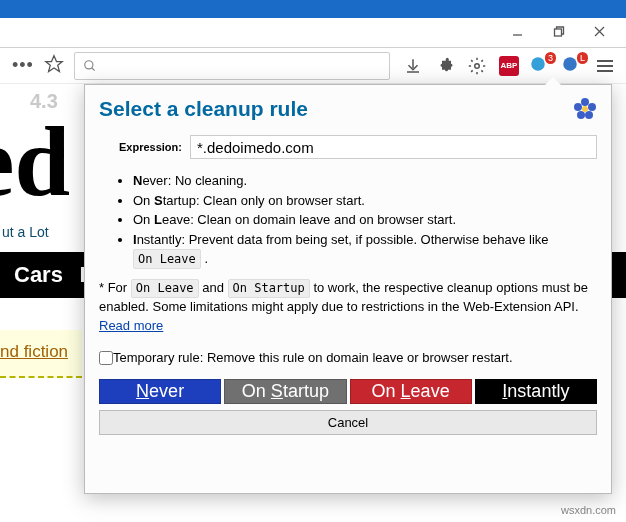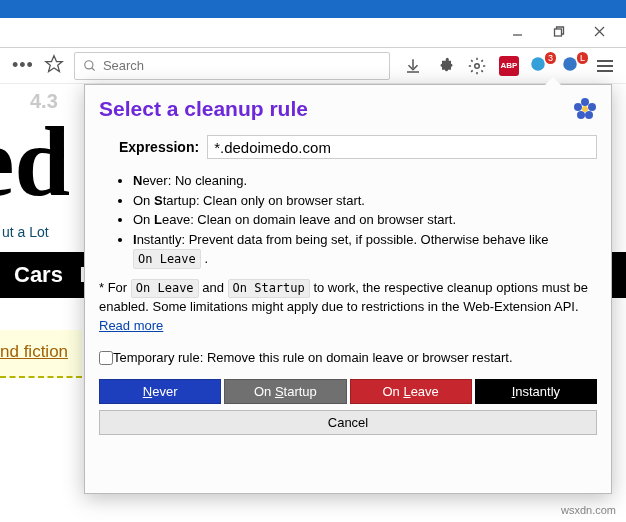--- a/index.html
+++ b/index.html
@@ -29,34 +29,34 @@
 .bg-big { position: absolute; top: 20px; left: -30px; font-size: 100px; font-weight: 900; color: #000; font-family: Georgia, serif; }
 .bg-sub { position: absolute; top: 140px; left: 2px; font-size: 14px; color: #0c4a6e; }
 .bg-nav { position: absolute; top: 168px; left: 0; width: 100%; background: #000; color: #fff; padding: 10px 14px; font-size: 22px; font-weight: bold; font-family: Georgia, serif; }
 .bg-yellow { position: absolute; top: 246px; left: 0; width: 82px; height: 48px; background: #ffffe0; border-bottom: 2px dashed #b5b500; }
 .bg-link { position: absolute; top: 258px; left: 0; color: #a16207; text-decoration: underline; font-size: 17px; }
 .bg-wm { position: absolute; bottom: 6px; right: 10px; font-size: 11px; color: #888; }
 
 .popup { position: absolute; top: 84px; left: 84px; width: 528px; height: 410px; background: #fcfcfc; border: 1px solid #bababa; box-shadow: 0 4px 20px rgba(0,0,0,0.25); padding: 12px 14px; }
 .popup-pointer { position: absolute; top: -8px; right: 50px; width: 0; height: 0; border-left: 8px solid transparent; border-right: 8px solid transparent; border-bottom: 8px solid #fcfcfc; }
 .popup-head { display: flex; justify-content: space-between; align-items: flex-start; }
-.popup h2 { font-size: 21px; font-weight: bold; color: #6d28d9; margin-bottom: 14px; }
+.popup h2 { font-size: 21px; font-weight: bold; color: #0369a1; margin-bottom: 14px; }
 .flower svg { width: 24px; height: 24px; }
 .expr-row { display: flex; align-items: center; gap: 8px; margin-bottom: 12px; }
-.expr-row label { font-weight: bold; font-size: 14px; padding-left: 20px; }
+.expr-row label { font-weight: bold; font-size: 11px; padding-left: 20px; }
 .expr-row input { flex: 1; height: 24px; border: 1px solid #ccc; padding: 0 6px; font-size: 15px; background: #fff; }
 .desc-list { list-style: disc; padding-left: 34px; margin-bottom: 10px; line-height: 1.5; font-size: 13px; }
 .desc-list b { font-weight: bold; }
 .inline-code { background: #eee; border: 1px solid #ddd; padding: 0 4px; font-family: monospace; font-size: 12px; border-radius: 2px; display: inline-block; }
 .footnote { font-size: 13px; line-height: 1.45; margin-bottom: 14px; }
 .footnote a { color: #0645ad; text-decoration: underline; }
 .checkbox-row { display: flex; align-items: center; gap: 0; margin-bottom: 14px; font-size: 13px; }
 .checkbox-row input { width: 14px; height: 14px; }
 .button-row { display: flex; gap: 3px; margin-bottom: 6px; }
-.button-row button { flex: 1; height: 25px; border: 1px solid rgba(0,0,0,0.2); color: #fff; font-size: 13px; cursor: pointer; }
+.button-row button { flex: 1; height: 25px; border: 1px solid rgba(0,0,0,0.2); color: #fff; font-size: 18px; cursor: pointer; }
 .btn-never { background: #1e3fbd; }
 .btn-startup { background: #707070; }
 .btn-leave { background: #c6262e; }
 .btn-instant { background: #000; }
 .btn-cancel { width: 100%; height: 25px; background: #e9e9e9; border: 1px solid #bbb; font-size: 13px; cursor: pointer; color: #000; }
 .u { text-decoration: underline; }
 </style>
 </head>
 <body>
 
@@ -78,21 +78,20 @@
 <div class="toolbar">
   <span class="dots">•••</span>
   <span class="star-icon"><svg viewBox="0 0 24 24">
         <polygon points="12,2 15,9 22,9 16.5,13.5 18.5,21 12,16.8 5.5,21 7.5,13.5 2,9 9,9"></polygon>
       </svg></span>
   <div class="searchbox">
     <svg viewBox="0 0 24 24">
         <circle cx="10" cy="10" r="7"></circle>
         <line x1="20" y1="20" x2="15" y2="15"></line>
       </svg>
-    <input placeholder="Search" style="">
   </div>
   <span class="tbicon">
       <svg viewBox="0 0 24 24" stroke="#555" fill="none" stroke-width="2">
         <line x1="12" y1="3" x2="12" y2="15"></line>
         <polyline points="6,11 12,17 18,11"></polyline>
         <line x1="4" y1="20" x2="20" y2="20"></line>
       </svg>
     </span>
   <span class="tbicon">
       <svg viewBox="0 0 24 24" fill="#555">

